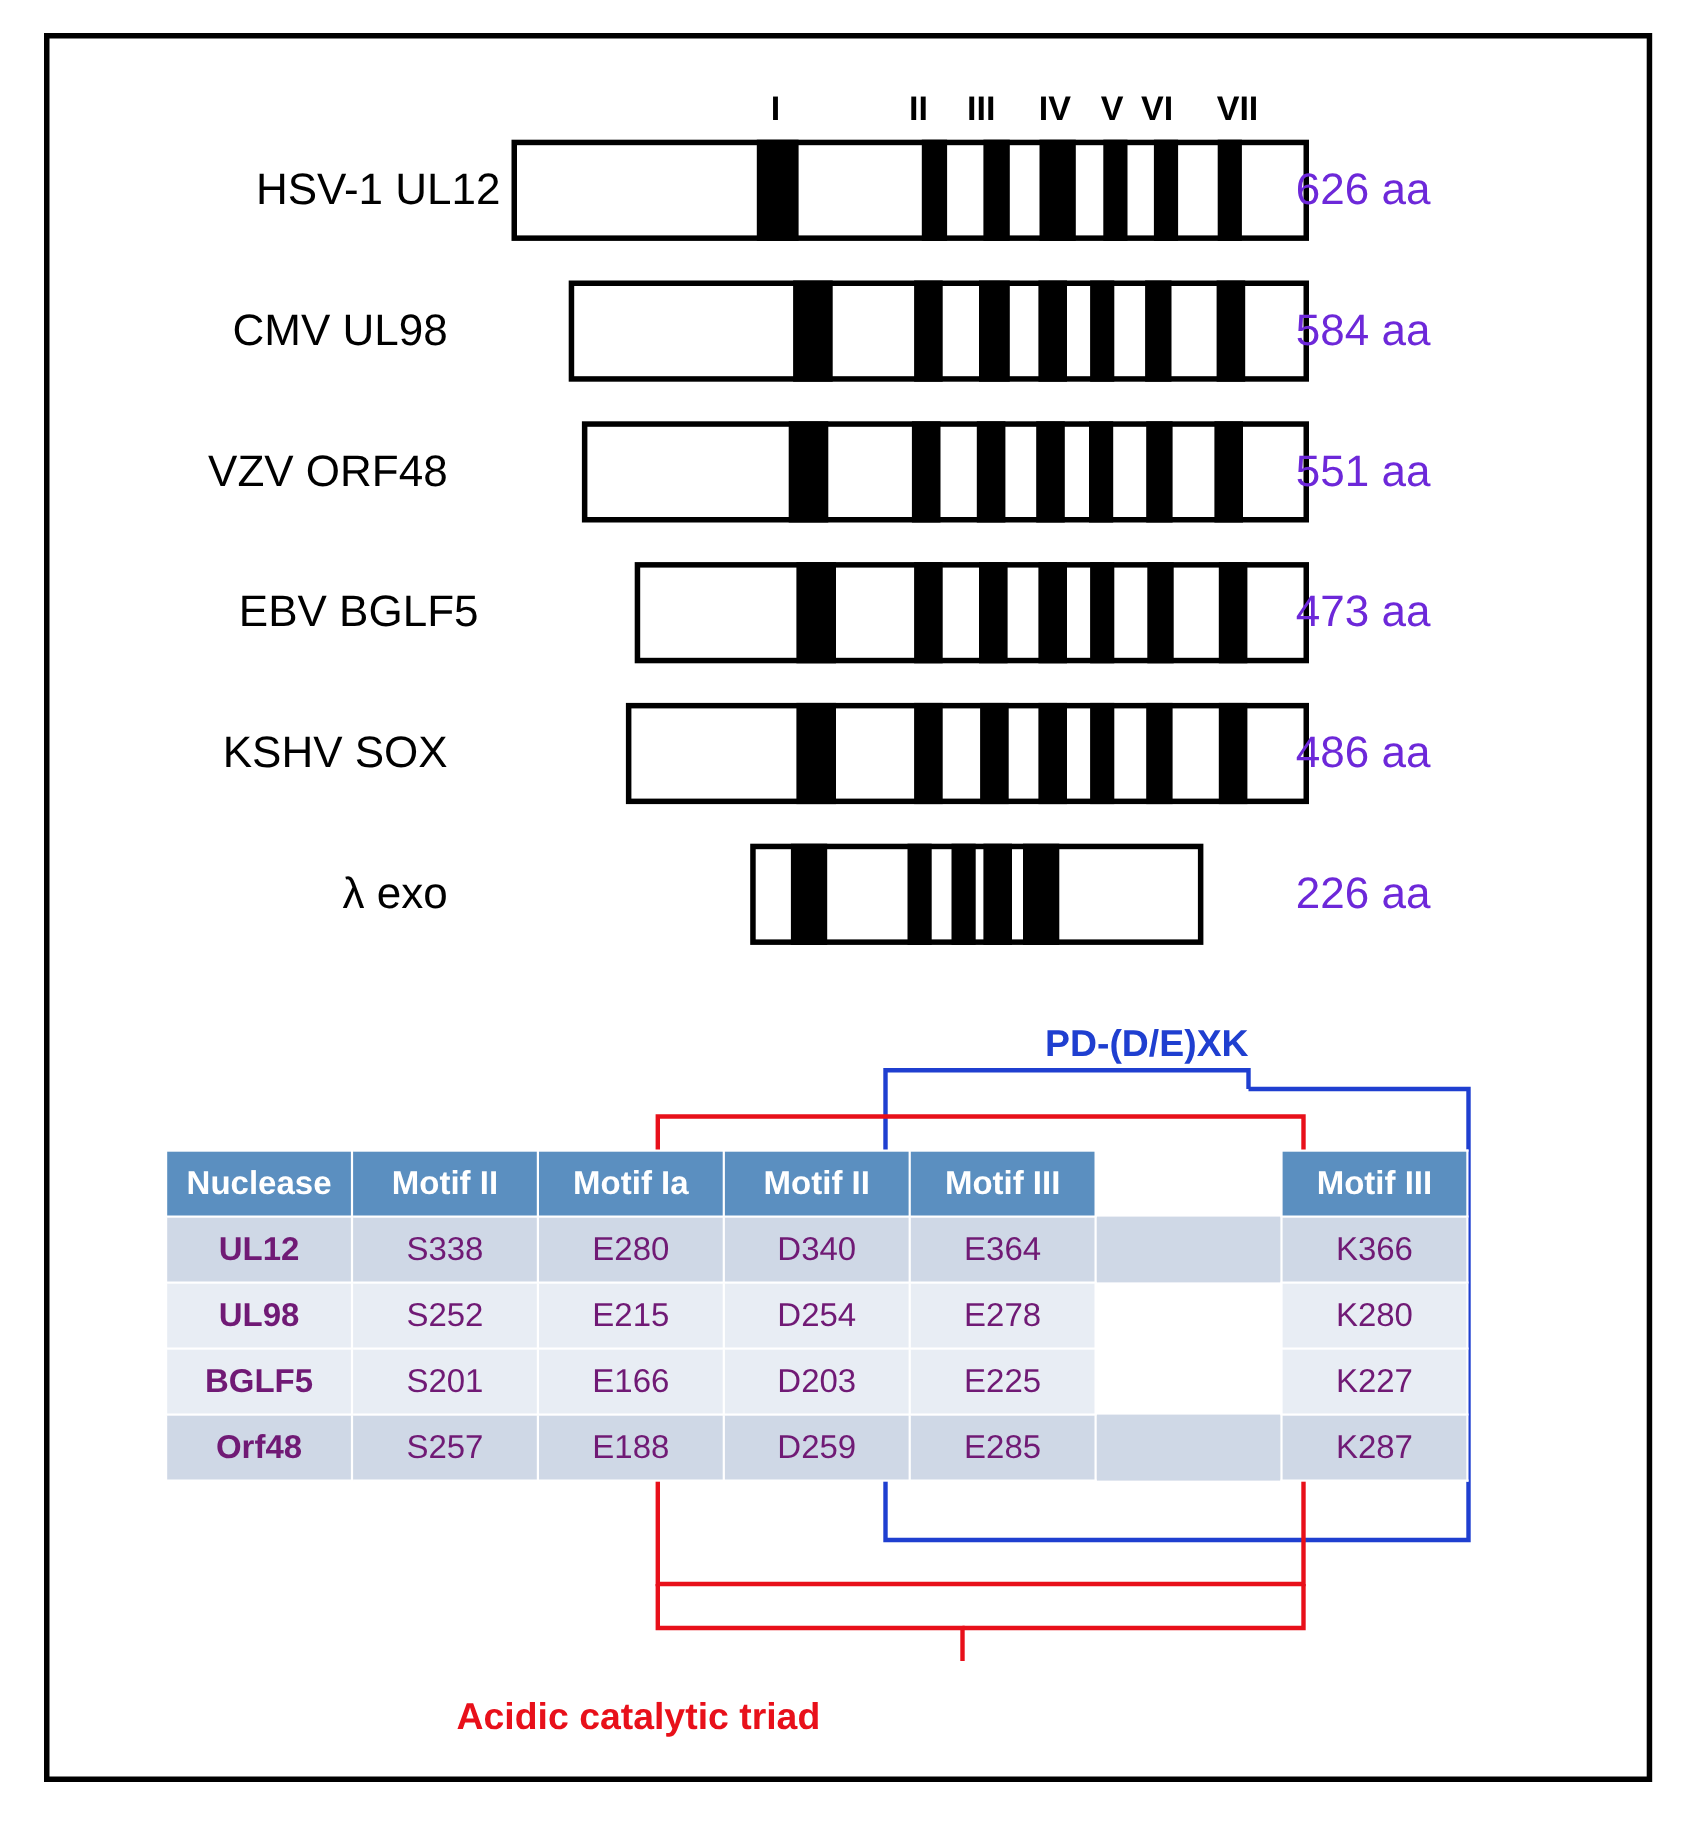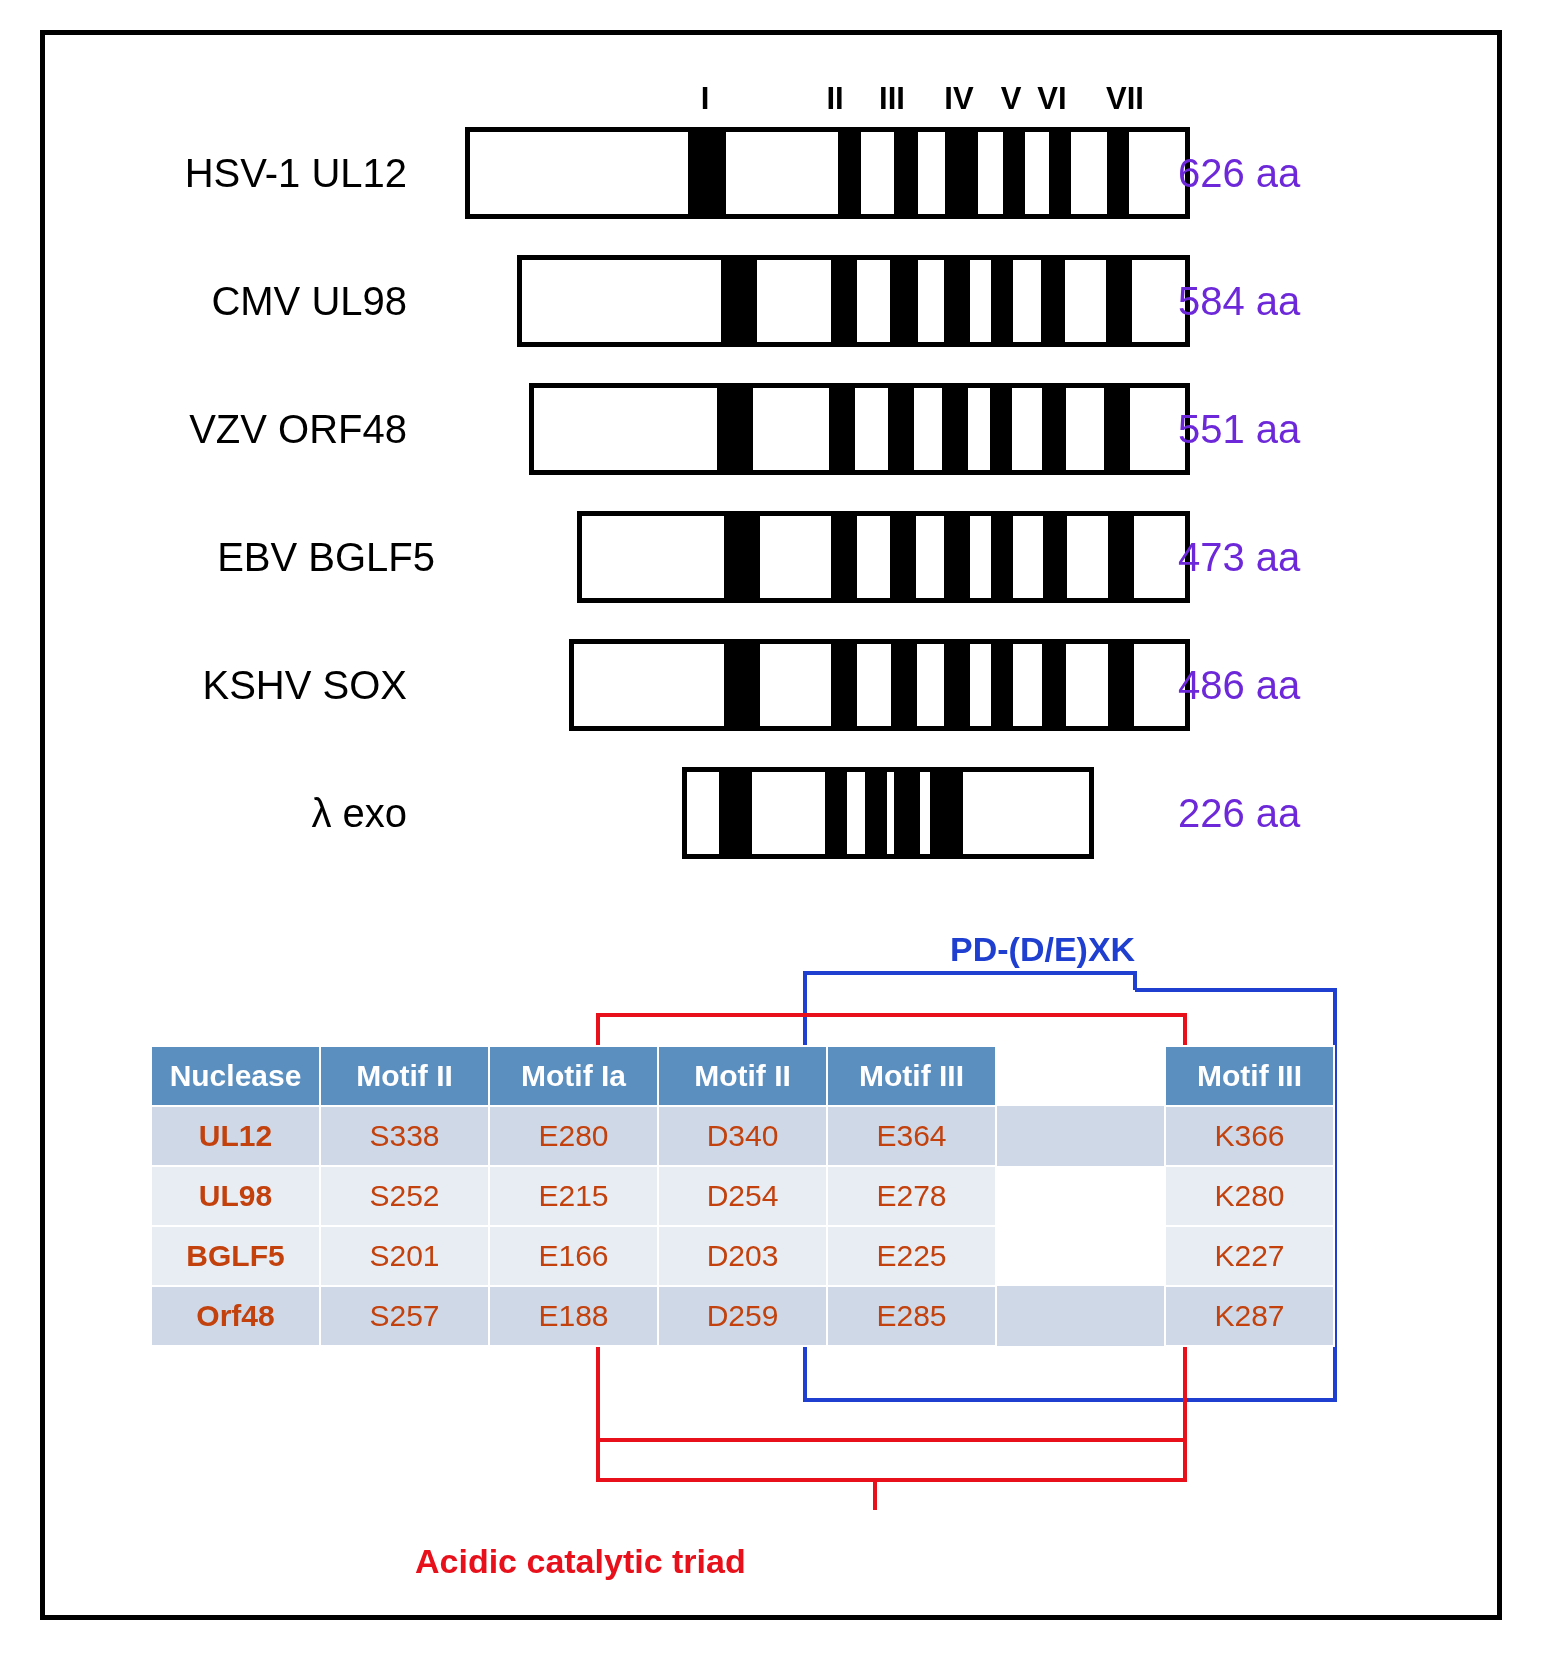--- a/index.html
+++ b/index.html
@@ -132,21 +132,21 @@
     background: #5b8fc0;
     color: #ffffff;
     font-size: 30px;
     font-weight: bold;
     height: 56px;
     text-align: center;
     border: 2px solid #ffffff;
   }
   table.motif-table td {
     font-size: 30px;
-    color: #c2410c;
+    color: #701a75;
     height: 56px;
     text-align: center;
     border: 2px solid #ffffff;
     background: #e8edf4;
   }
   table.motif-table tr.odd td { background: #cfd8e6; }
   table.motif-table td.rowhead { font-weight: bold; }
   table.motif-table th.spacer, table.motif-table td.spacer {
     background: #ffffff;
     border: none;
@@ -171,21 +171,21 @@
       <div class="motif-labels" id="motif-labels">
           <div class="motif-label" style="left: 660px;">I</div>
           <div class="motif-label" style="left: 790px;">II</div>
           <div class="motif-label" style="left: 847px;">III</div>
           <div class="motif-label" style="left: 914px;">IV</div>
           <div class="motif-label" style="left: 966px;">V</div>
           <div class="motif-label" style="left: 1007px;">VI</div>
           <div class="motif-label" style="left: 1080px;">VII</div>
         </div>
       <div id="protein-rows">
-          <div class="prot-row" style="top: 88px;">
+          <div class="prot-row" style="top: 88px; padding-left: 48px;">
             <div class="prot-name">HSV-1 UL12</div>
             <div class="bar" style="left: 420px; width: 725px;">
               <div class="blk" style="left: 218px; width: 38px;"></div>
               <div class="blk" style="left: 368px; width: 23px;"></div>
               <div class="blk" style="left: 424px; width: 24px;"></div>
               <div class="blk" style="left: 475px; width: 33px;"></div>
               <div class="blk" style="left: 533px; width: 22px;"></div>
               <div class="blk" style="left: 579px; width: 22px;"></div>
               <div class="blk" style="left: 637px; width: 22px;"></div>
             </div>

